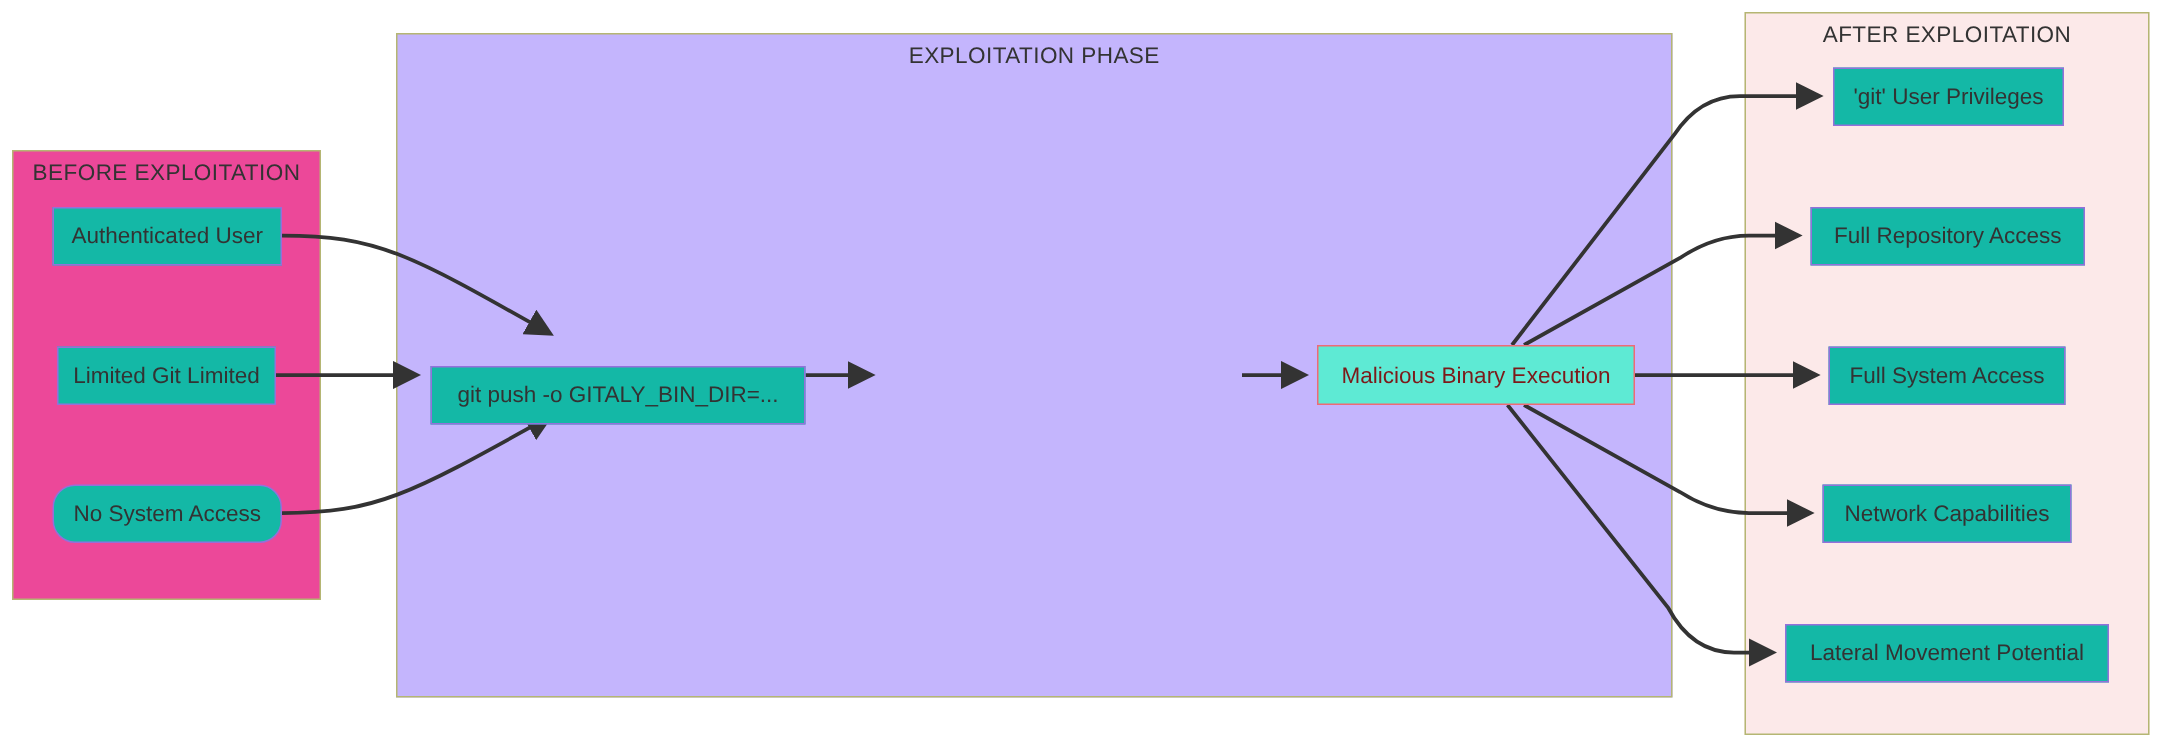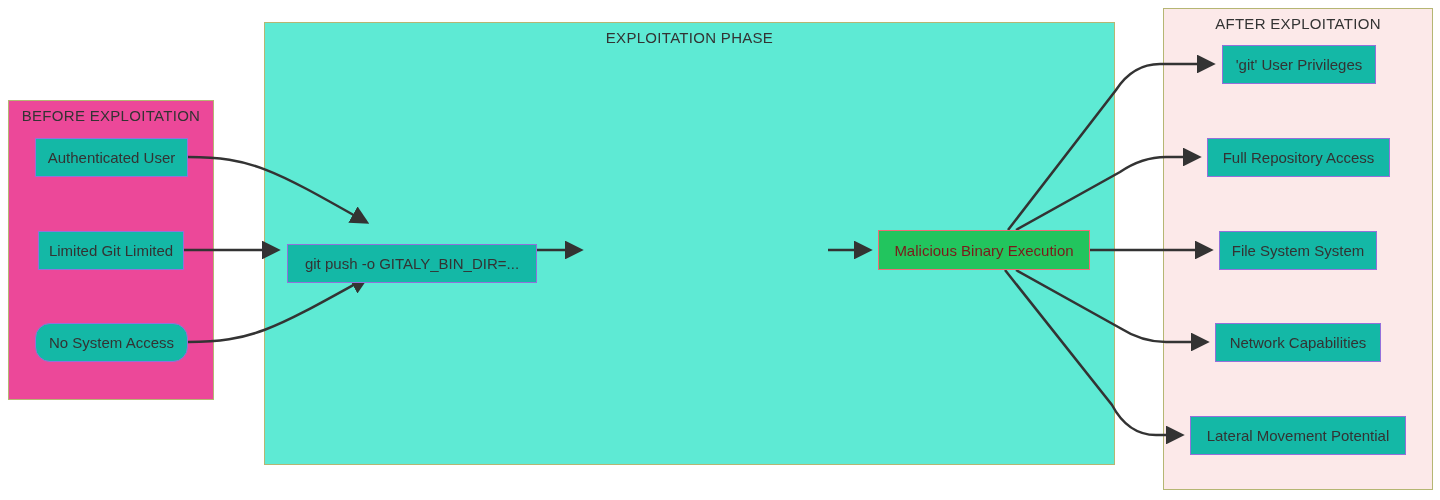--- a/index.html
+++ b/index.html
@@ -30,21 +30,21 @@
     font-size: 15px;
     color: #333333;
     letter-spacing: 0.3px;
   }
   #group-before {
     left: 8px; top: 100px; width: 206px; height: 300px;
     background: #ec4899;
   }
   #group-exploitation {
     left: 264px; top: 22px; width: 851px; height: 443px;
-    background: #5eead4;
+    background: #c4b5fd;
   }
   #group-after {
     left: 1163px; top: 8px; width: 270px; height: 482px;
     background: #fce9e9;
   }
   
   svg.edges {
     position: absolute;
     left: 0; top: 0;
     width: 1440px; height: 500px;
@@ -64,21 +64,21 @@
     border: 1px solid #9370db;
     color: #333333;
     font-size: 15px;
     display: flex;
     align-items: center;
     justify-content: center;
     white-space: nowrap;
     text-align: center;
   }
   .node.danger {
-    background: #22c55e;
+    background: #5eead4;
     border: 1px solid #f06a75;
     color: #7c1a1a;
   }
   #node-authenticated-user      { left: 35px;   top: 138px; width: 153px; }
   #node-limited-git-access      { left: 38px;   top: 231px; width: 146px; }
   #node-no-system-access        { left: 35px;   top: 323px; width: 153px; border-radius: 15px; }
   #node-git-push-option         { left: 287px;  top: 244px; width: 250px; }
   #node-env-var-injection       { left: 588px;  top: 230px; width: 240px; }
   #node-malicious-binary        { left: 878px;  top: 230px; width: 212px; height: 40px; }
   #node-git-user-privileges     { left: 1222px; top: 45px;  width: 154px; }
@@ -122,17 +122,17 @@
 
   <div class="node" id="node-authenticated-user">Authenticated User</div>
   <div class="node" id="node-limited-git-access">Limited Git Limited</div>
   <div class="node" id="node-no-system-access">No System Access</div>
 
   <div class="node" id="node-git-push-option">git push -o GITALY_BIN_DIR=...</div>
   <div class="node danger" id="node-malicious-binary">Malicious Binary Execution</div>
 
   <div class="node" id="node-git-user-privileges">'git' User Privileges</div>
   <div class="node" id="node-full-repository-access">Full Repository Access</div>
-  <div class="node" id="node-file-system-access">File System System</div>
+  <div class="node" id="node-file-system-access">Full System Access</div>
   <div class="node" id="node-network-capabilities">Network Capabilities</div>
   <div class="node" id="node-lateral-movement">Lateral Movement Potential</div>
 
 </div>
 
 </body></html>

